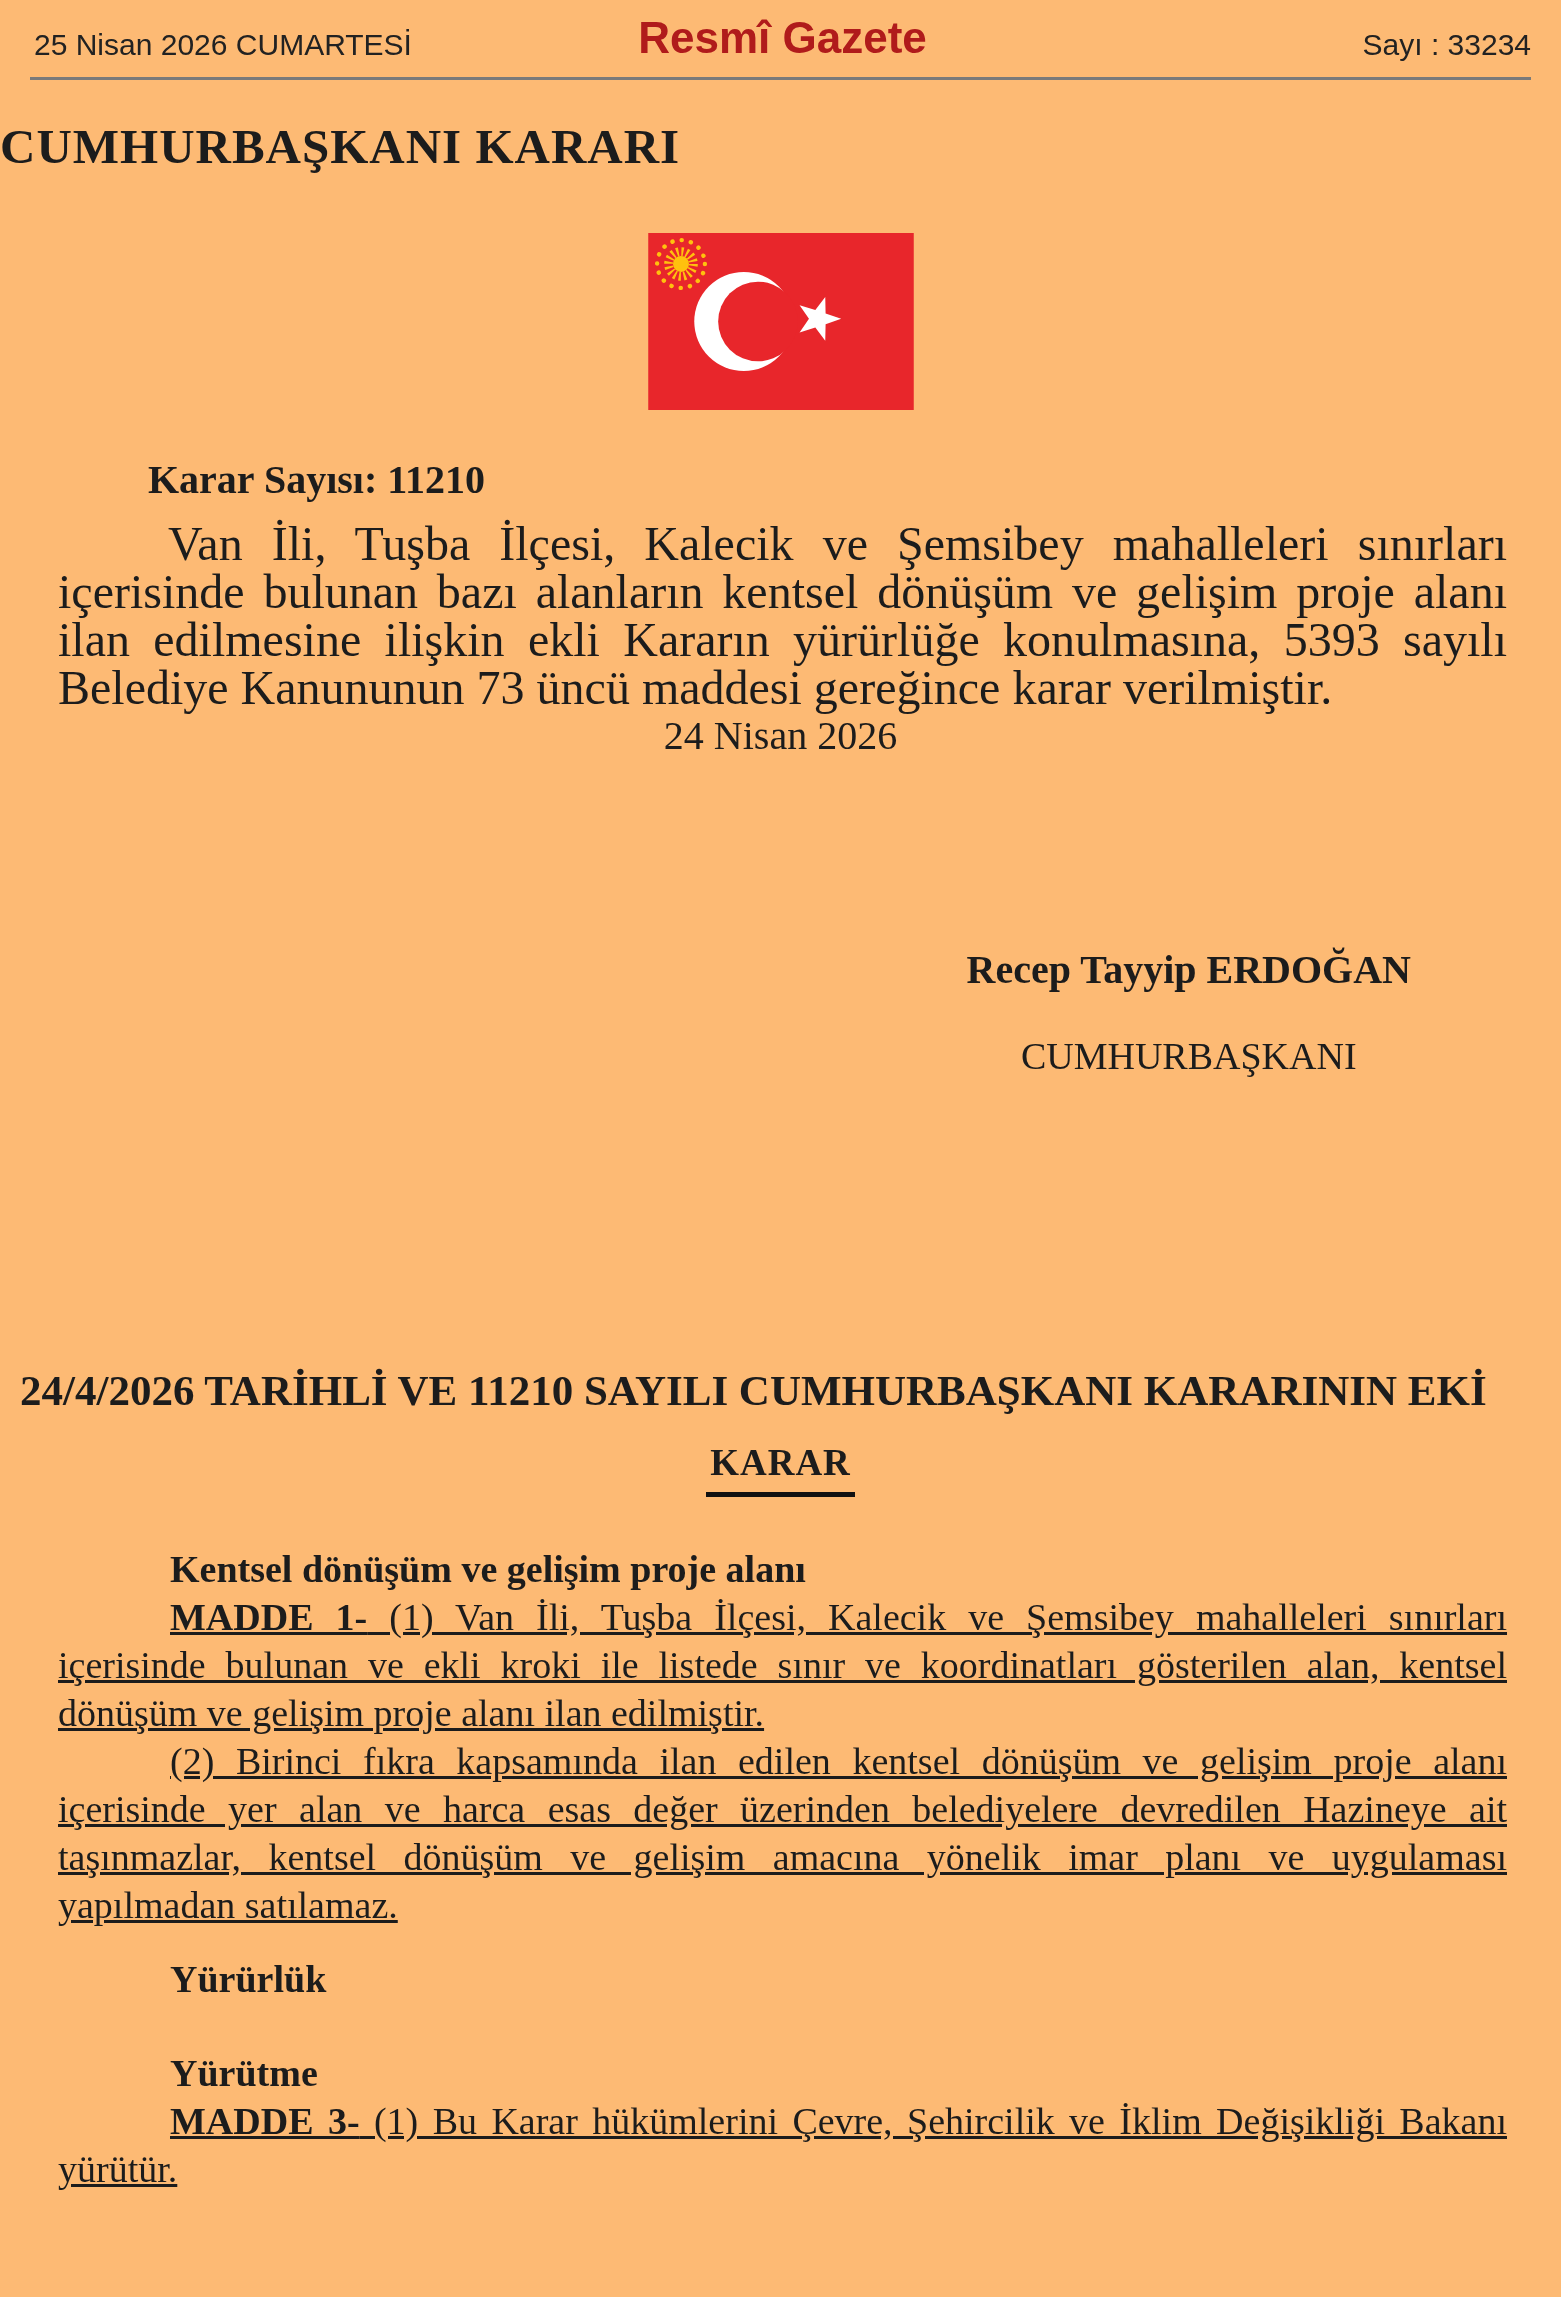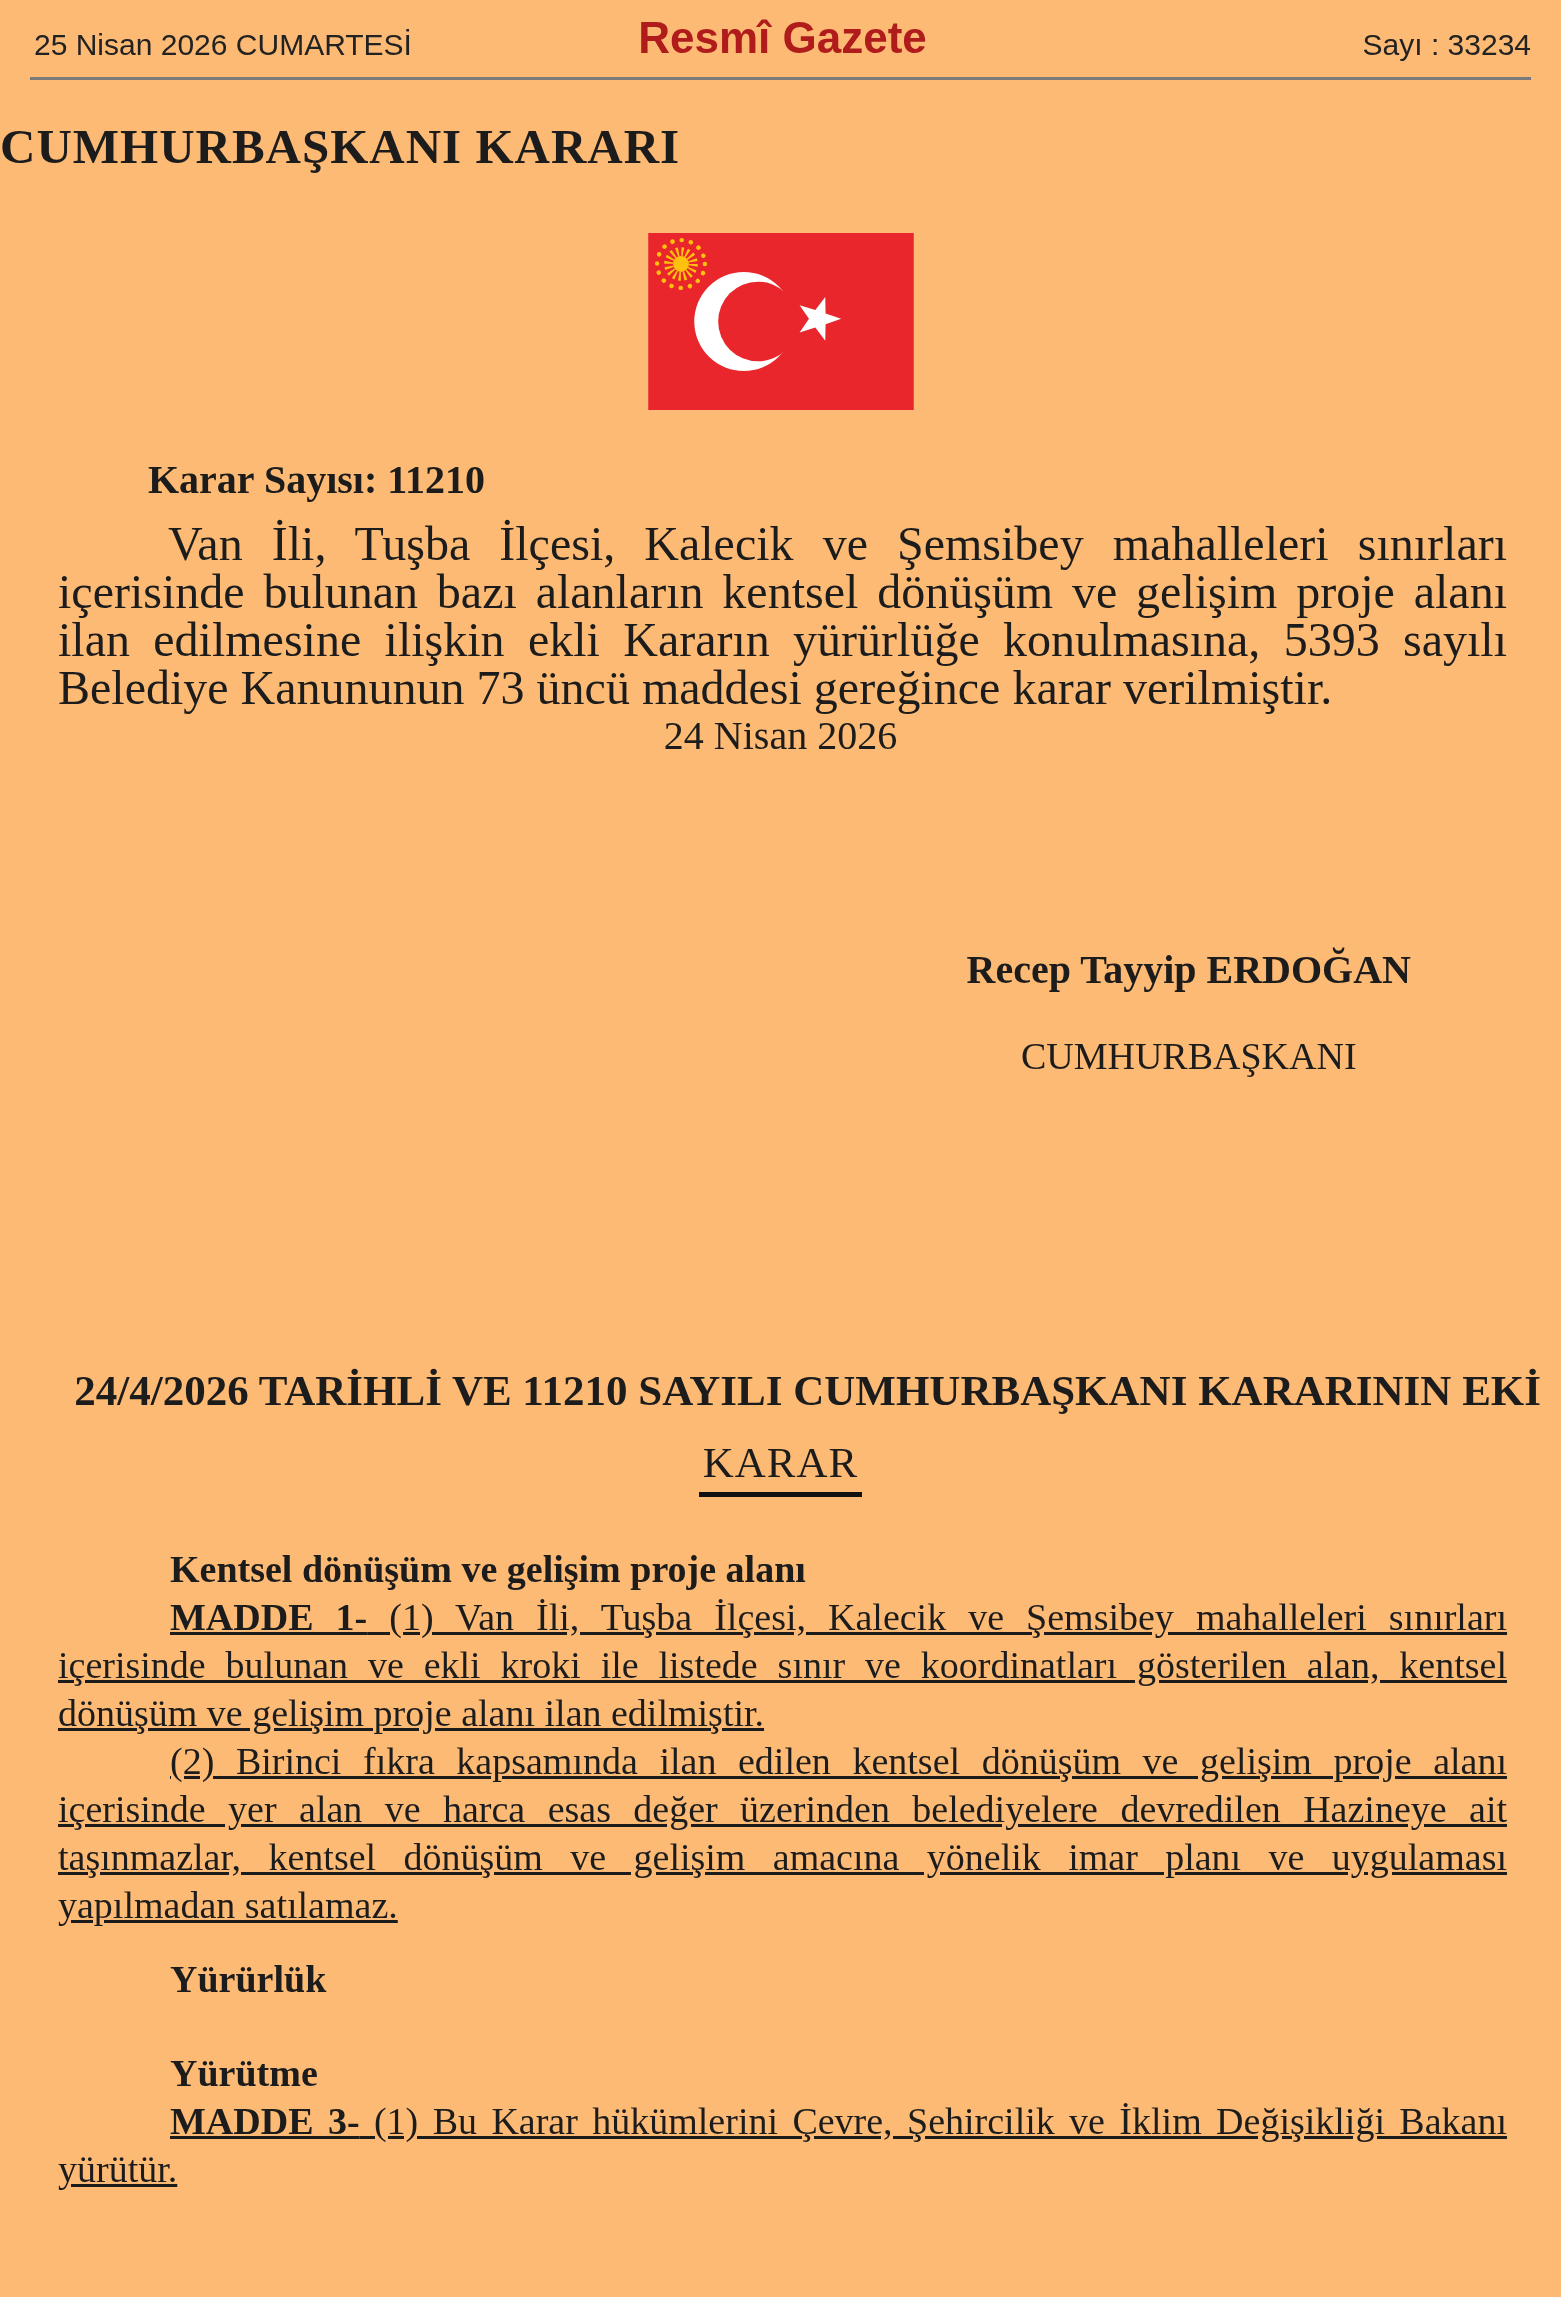--- a/index.html
+++ b/index.html
@@ -39,26 +39,26 @@
   .p1{
     margin:16px 54px 0 58px; font-size:48px; line-height:48px;
     text-align:justify; text-indent:110px;
   }
   .date-line{text-align:center; font-size:40px; line-height:48px;}
   .signature{width:max-content; margin:186px 150px 0 auto; text-align:center;}
   .sig-name{font-weight:bold; font-size:40px; line-height:48px; white-space:nowrap;}
   .sig-title{font-size:38px; line-height:48px; margin-top:38px;}
   
   .annex-h1{
-    text-align:right; font-weight:bold; font-size:43px; line-height:52px;
+    text-align:left; font-weight:bold; font-size:43px; line-height:52px;
     margin:285px 20px 0 20px;
   }
   .annex-h2{text-align:center; margin-top:20px;}
   .annex-h2 span{
-    display:inline-block; font-weight:normal; font-size:43px; line-height:52px;
+    display:inline-block; font-weight:bold; font-size:37px; line-height:52px;
     border-bottom:5px solid #111; padding:0 4px 3px 4px; letter-spacing:1px;
   }
   .annex{margin:48px 54px 0 58px; font-size:38px; line-height:48px;}
   .sect-title{font-weight:bold; text-indent:112px;}
   .article{text-align:justify; text-indent:112px;text-decoration:underline;}
   .article .lead{font-weight:bold;}
   .gap-small{margin-top:26px;}
   .gap-mid{margin-top:46px;}
 </style>
 </head>

